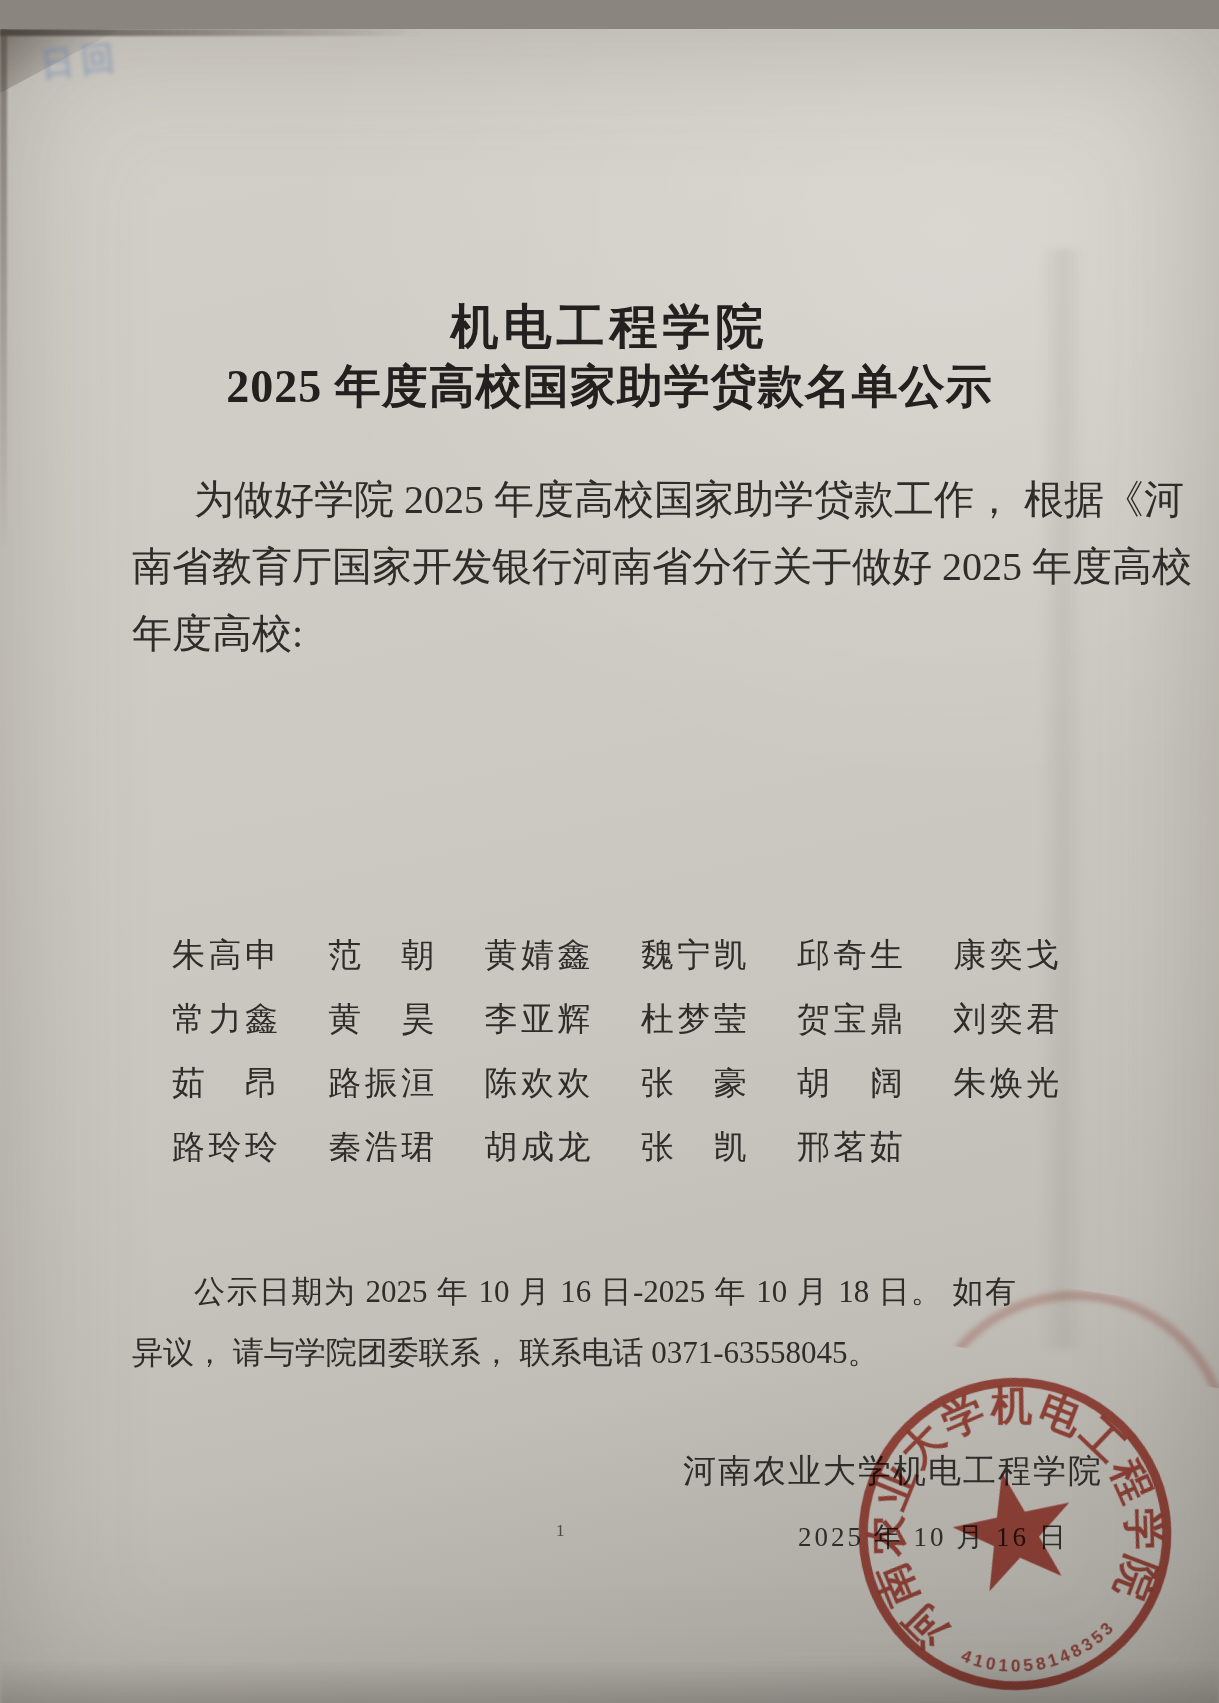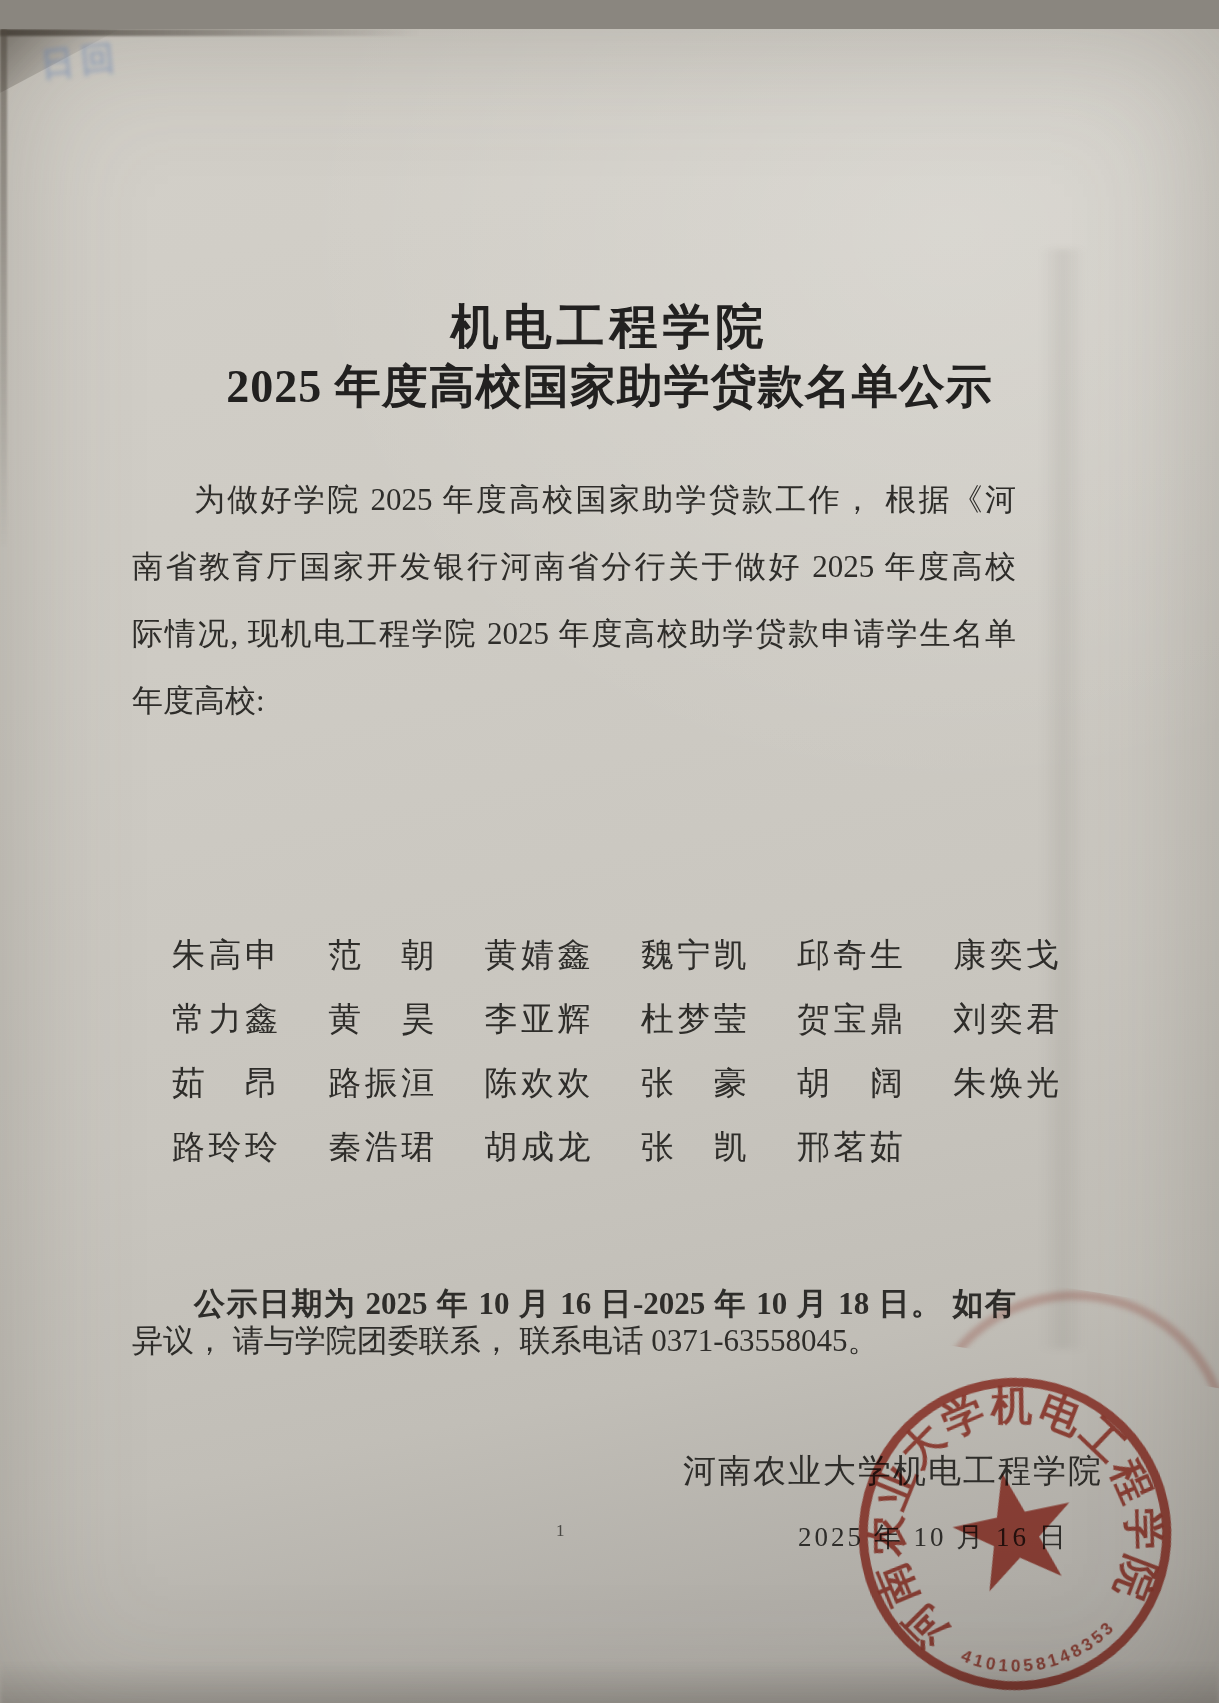--- a/index.html
+++ b/index.html
@@ -26,36 +26,36 @@
   .fold-band{position:absolute;top:220px;width:46px;height:1100px;
     background:linear-gradient(90deg,rgba(0,0,0,0),rgba(92,86,78,.10),rgba(0,0,0,0));filter:blur(3px);}
   .ink-mark{position:absolute;color:#5d7cb0;opacity:.42;filter:blur(2.2px);
     transform:scaleX(-1) rotate(6deg);font-size:34px;font-weight:bold;letter-spacing:6px;}
 
   .t1{position:absolute;left:0;top:266px;width:100%;text-align:center;
       font-size:48px;font-weight:bold;letter-spacing:5px;color:#222120;}
   .t2{position:absolute;left:0;top:327px;width:100%;text-align:center;
       font-size:46px;font-weight:bold;letter-spacing:1px;color:#222120;}
 
-  .para{position:absolute;left:132px;top:441px;width:884px;font-size:31px;}
+  .para{position:absolute;left:132px;top:441px;width:884px;font-size:40px;}
   .para .ln{height:67px;line-height:60px;white-space:nowrap;
       text-align:justify;text-align-last:justify;}
   .para .ln.first{padding-left:62px;width:822px;}
   .para .ln.last{text-align:left;text-align-last:auto;}
 
   .names{position:absolute;left:172px;top:904px;width:900px;font-size:33px;}
   .nrow{position:absolute;left:0;height:40px;white-space:nowrap;}
   .nrow.r0{top:0;} .nrow.r1{top:64px;} .nrow.r2{top:128px;} .nrow.r3{top:192px;}
   .name{display:inline-block;width:106px;margin-right:42px;
       text-align:justify;text-align-last:justify;white-space:nowrap;}
 
   .closing{position:absolute;left:132px;top:1238px;width:884px;font-size:31px;}
   .closing .cl{position:absolute;left:0;white-space:nowrap;}
-  .closing .cl1{top:16px;padding-left:62px;width:822px;text-align:justify;text-align-last:justify;font-weight:bold;}
-  .closing .cl2{top:53px;text-align:left;}
+  .closing .cl1{top:4px;padding-left:62px;width:822px;text-align:justify;text-align-last:justify;}
+  .closing .cl2{top:65px;text-align:left;}
 
   .signature{position:absolute;left:683px;top:1420px;font-size:33px;letter-spacing:2px;}
   .docdate{position:absolute;left:798px;top:1490px;font-size:27px;letter-spacing:3px;}
   .pagenum{position:absolute;left:556px;top:1492px;font-size:17px;color:#4a4945;}
 
   .seal{position:absolute;left:843px;top:1333px;width:344px;height:344px;
       transform:rotate(-12deg);mix-blend-mode:multiply;opacity:.92;filter:blur(.5px);}
   .seal-ghost{position:absolute;left:918px;top:1262px;width:296px;height:296px;
       border:9px solid rgba(176,58,44,.26);border-radius:50%;
       clip-path:inset(0 0 76% 0);filter:blur(2.5px);transform:rotate(9deg);
@@ -73,21 +73,20 @@
   <div class="edge-bottom"></div>
 
   <div class="ink-mark" style="left:34px;top:10px;">回日</div>
 
   <div class="t1">机电工程学院</div>
   <div class="t2">2025 年度高校国家助学贷款名单公示</div>
 
   <div class="para">
     <div class="ln first">为做好学院 2025 年度高校国家助学贷款工作， 根据《河</div>
     <div class="ln">南省教育厅国家开发银行河南省分行关于做好 2025 年度高校</div>
-    <div class="ln">际情况, 现机电工程学院 2025 年度高校助学贷款申请学生名单</div>
     <div class="ln last">年度高校:</div>
   </div>
 
   <div class="names">
     <div class="nrow r0">
       <span class="name">朱高申</span>
       <span class="name">范朝</span>
       <span class="name">黄婧鑫</span>
       <span class="name">魏宁凯</span>
       <span class="name">邱奇生</span>

